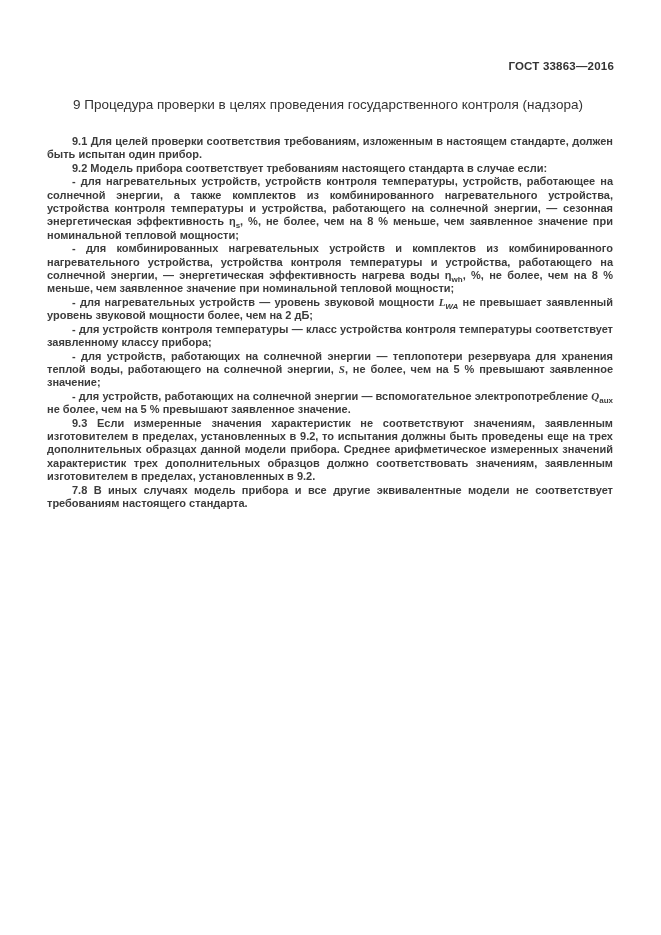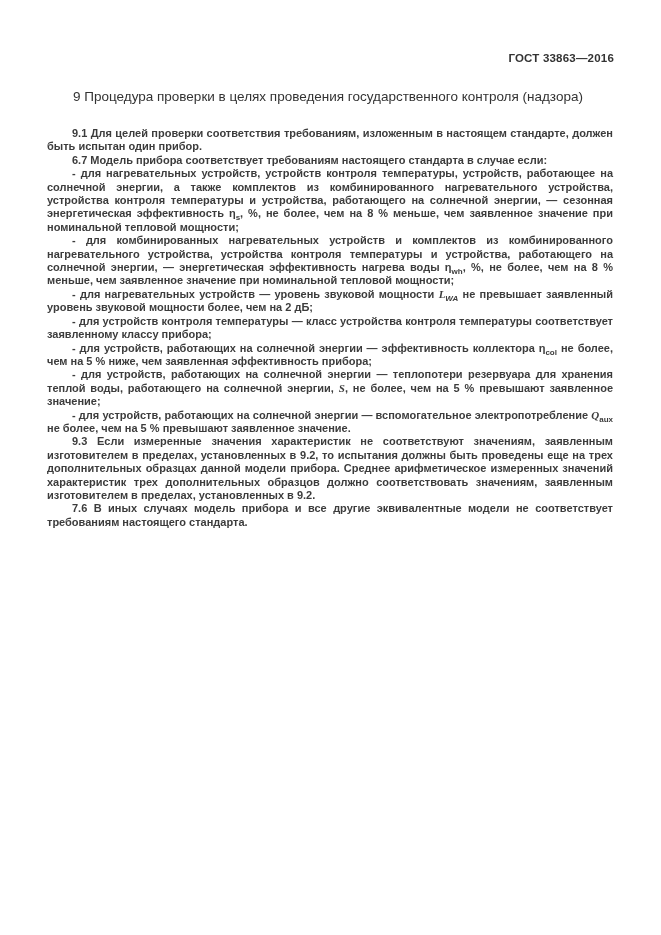--- a/index.html
+++ b/index.html
@@ -8,20 +8,21 @@
     background: #ffffff;
   }
   .page {
     position: relative;
     width: 661px;
     height: 831px;
     background: #ffffff;
     font-family: "Liberation Sans", sans-serif;
     color: #3a3a3a;
     overflow: hidden;
+    margin-top: 8px;
   }
   .running-header {
     position: absolute;
     top: 52px;
     left: 47px;
     right: 47px;
     text-align: right;
     font-size: 11.5px;
     font-weight: bold;
     color: #333333;
@@ -78,27 +79,26 @@
 <div class="page">
 
   <div class="running-header">
     <span>ГОСТ 33863—2016</span>
   </div>
 
   <h1 class="section-heading">9 Процедура проверки в целях проведения государственного контроля (надзора)</h1>
 
   <div class="body-text">
     <p>9.1 Для целей проверки соответствия требованиям, изложенным в настоящем стандарте, должен быть испытан один прибор.</p>
-    <p>6.7 Модель прибора соответствует требованиям настоящего стандарта в случае если:</p>
+    <p>9.2 Модель прибора соответствует требованиям настоящего стандарта в случае если:</p>
     <p>- для нагревательных устройств, устройств контроля температуры, устройств, работающее на солнечной энергии, а также комплектов из комбинированного нагревательного устройства, устройства контроля температуры и устройства, работающего на солнечной энергии, — сезонная энергетическая эффективность η<sub>s</sub>, %, не более, чем на 8 % меньше, чем заявленное значение при номинальной тепловой мощности;</p>
     <p>- для комбинированных нагревательных устройств и комплектов из комбинированного нагревательного устройства, устройства контроля температуры и устройства, работающего на солнечной энергии, — энергетическая эффективность нагрева воды η<sub>wh</sub>, %, не более, чем на 8 % меньше, чем заявленное значение при номинальной тепловой мощности;</p>
     <p>- для нагревательных устройств — уровень звуковой мощности <i>L</i><sub class="it">WA</sub> не превышает заявленный уровень звуковой мощности более, чем на 2 дБ;</p>
     <p>- для устройств контроля температуры — класс устройства контроля температуры соответствует заявленному классу прибора;</p>
-    <p>- для устройств, работающих на солнечной энергии — эффективность коллектора η<sub>col</sub> не более, чем на 5 % ниже, чем заявленная эффективность прибора;</p>
     <p>- для устройств, работающих на солнечной энергии — теплопотери резервуара для хранения теплой воды, работающего на солнечной энергии, <i>S</i>, не более, чем на 5 % превышают заявленное значение;</p>
     <p>- для устройств, работающих на солнечной энергии — вспомогательное электропотребление <i>Q</i><sub>aux</sub> не более, чем на 5 % превышают заявленное значение.</p>
     <p>9.3 Если измеренные значения характеристик не соответствуют значениям, заявленным изготовителем в пределах, установленных в 9.2, то испытания должны быть проведены еще на трех дополнительных образцах данной модели прибора. Среднее арифметическое измеренных значений характеристик трех дополнительных образцов должно соответствовать значениям, заявленным изготовителем в пределах, установленных в 9.2.</p>
-    <p>7.6 В иных случаях модель прибора и все другие эквивалентные модели не соответствует требованиям настоящего стандарта.</p>
+    <p>7.8 В иных случаях модель прибора и все другие эквивалентные модели не соответствует требованиям настоящего стандарта.</p>
   </div>
 
   <div class="page-number">29</div>
 
 </div>
 
 </body></html>

